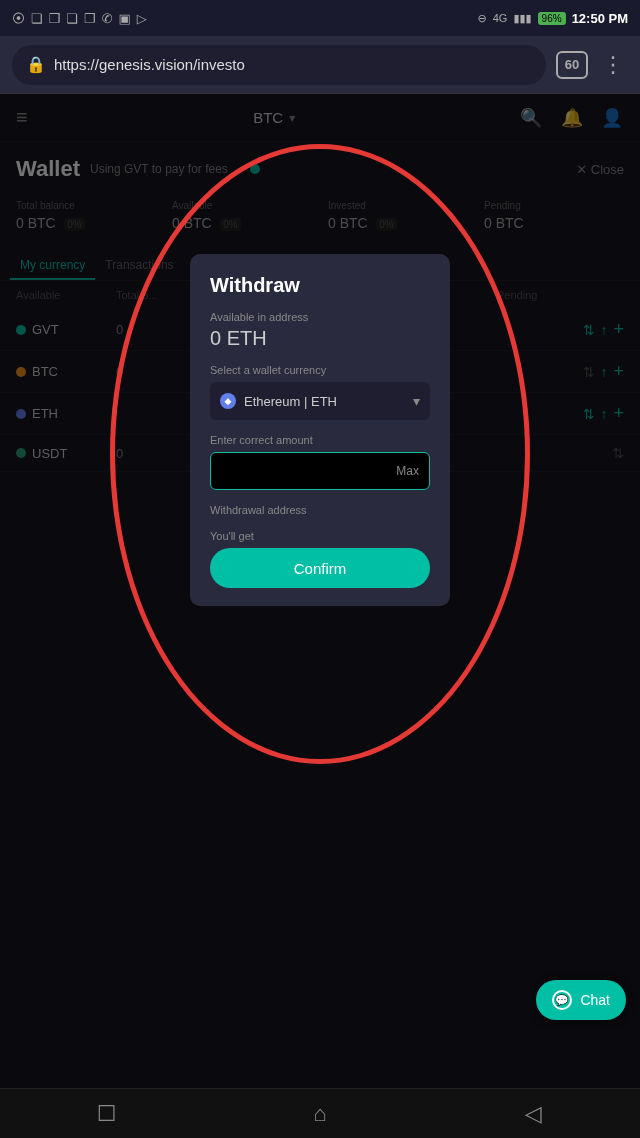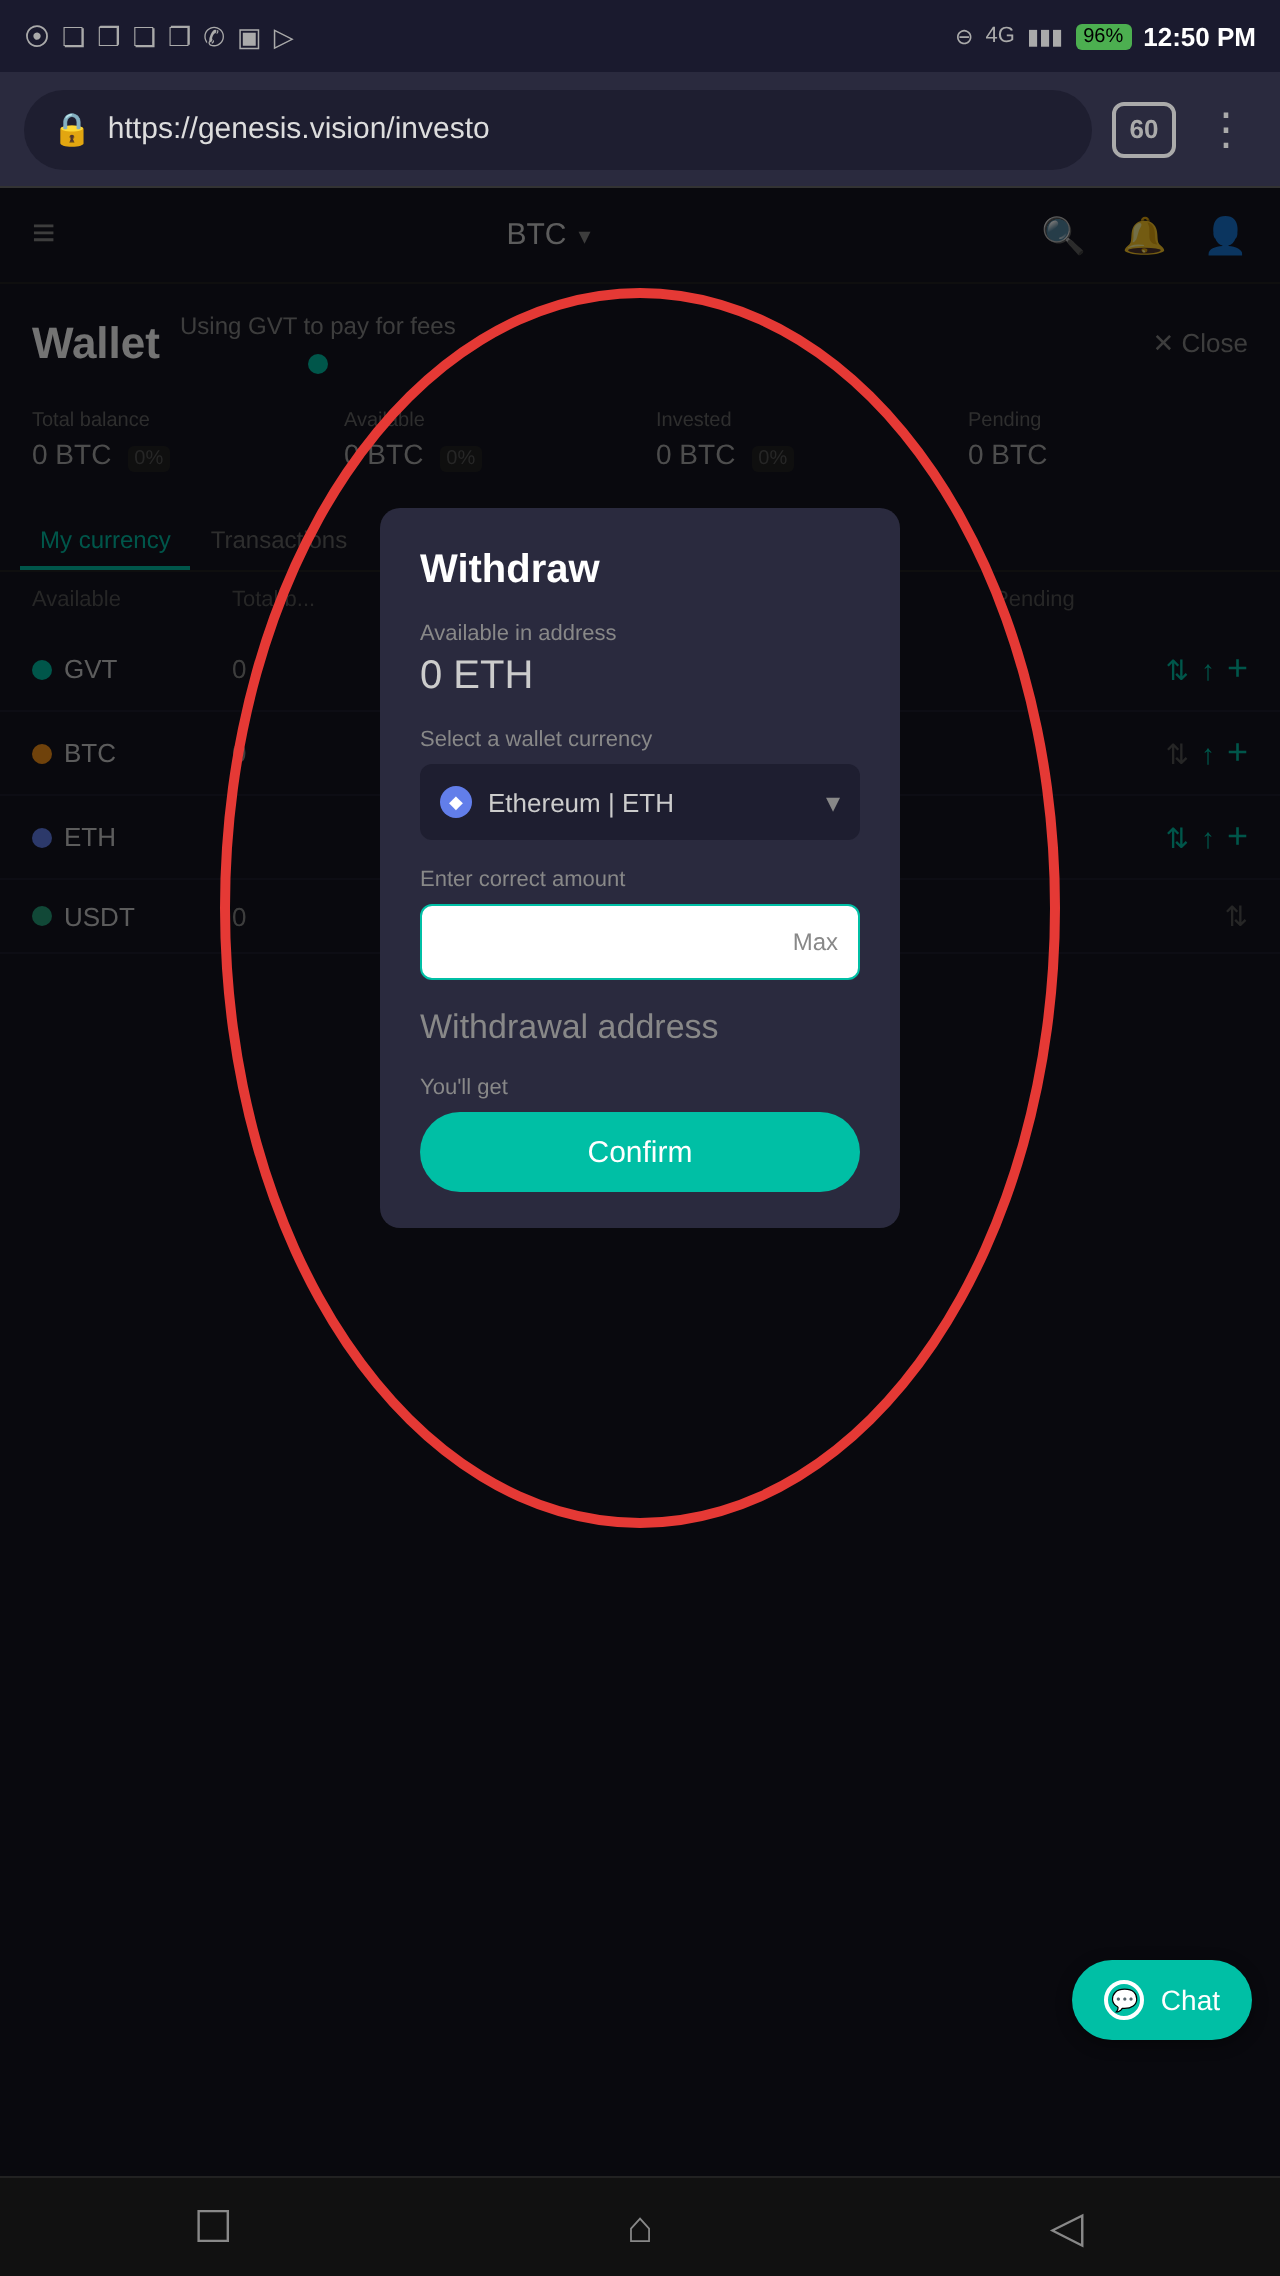--- a/index.html
+++ b/index.html
@@ -122,24 +122,23 @@
     .wallet-header {
       padding: 14px 16px 8px;
       display: flex;
       align-items: center;
       gap: 10px;
     }
     .wallet-title { color: #fff; font-size: 22px; font-weight: bold; }
     .gvt-label {
       display: flex;
       align-items: center;
-      gap: 7px;
+      gap: 22px;
       font-size: 12px;
       color: #888;
-      flex-direction: column;
     }
     .gvt-dot {
       width: 10px; height: 10px;
       background: #00bfa5;
       border-radius: 50%;
     }
     .close-btn {
       margin-left: auto;
       font-size: 13px;
       color: #888;
@@ -319,41 +318,41 @@
     }
     .select-chevron { color: #888; font-size: 14px; }
 
     .modal-amount-label {
       font-size: 11px;
       color: #888;
       margin-bottom: 6px;
     }
     .modal-amount-input {
       width: 100%;
-      background: #ffffff;
+      background: #000000;
       border: 1px solid #00bfa5;
       border-radius: 6px;
       height: 38px;
       display: flex;
       align-items: center;
       padding: 0 20px;
       margin-bottom: 14px;
       position: relative;
     }
     @keyframes blink { 0%,100%{opacity:1} 50%{opacity:0} }
     .max-btn {
       position: absolute;
       right: 10px;
       font-size: 12px;
       color: #888;
       cursor: pointer;
     }
 
     .modal-address-label {
-      font-size: 17px;
+      font-size: 11px;
       color: #888;
       margin-bottom: 14px;
     }
 
     .modal-youllget {
       font-size: 11px;
       color: #888;
       margin-bottom: 6px;
     }
     .modal-fee-row {

